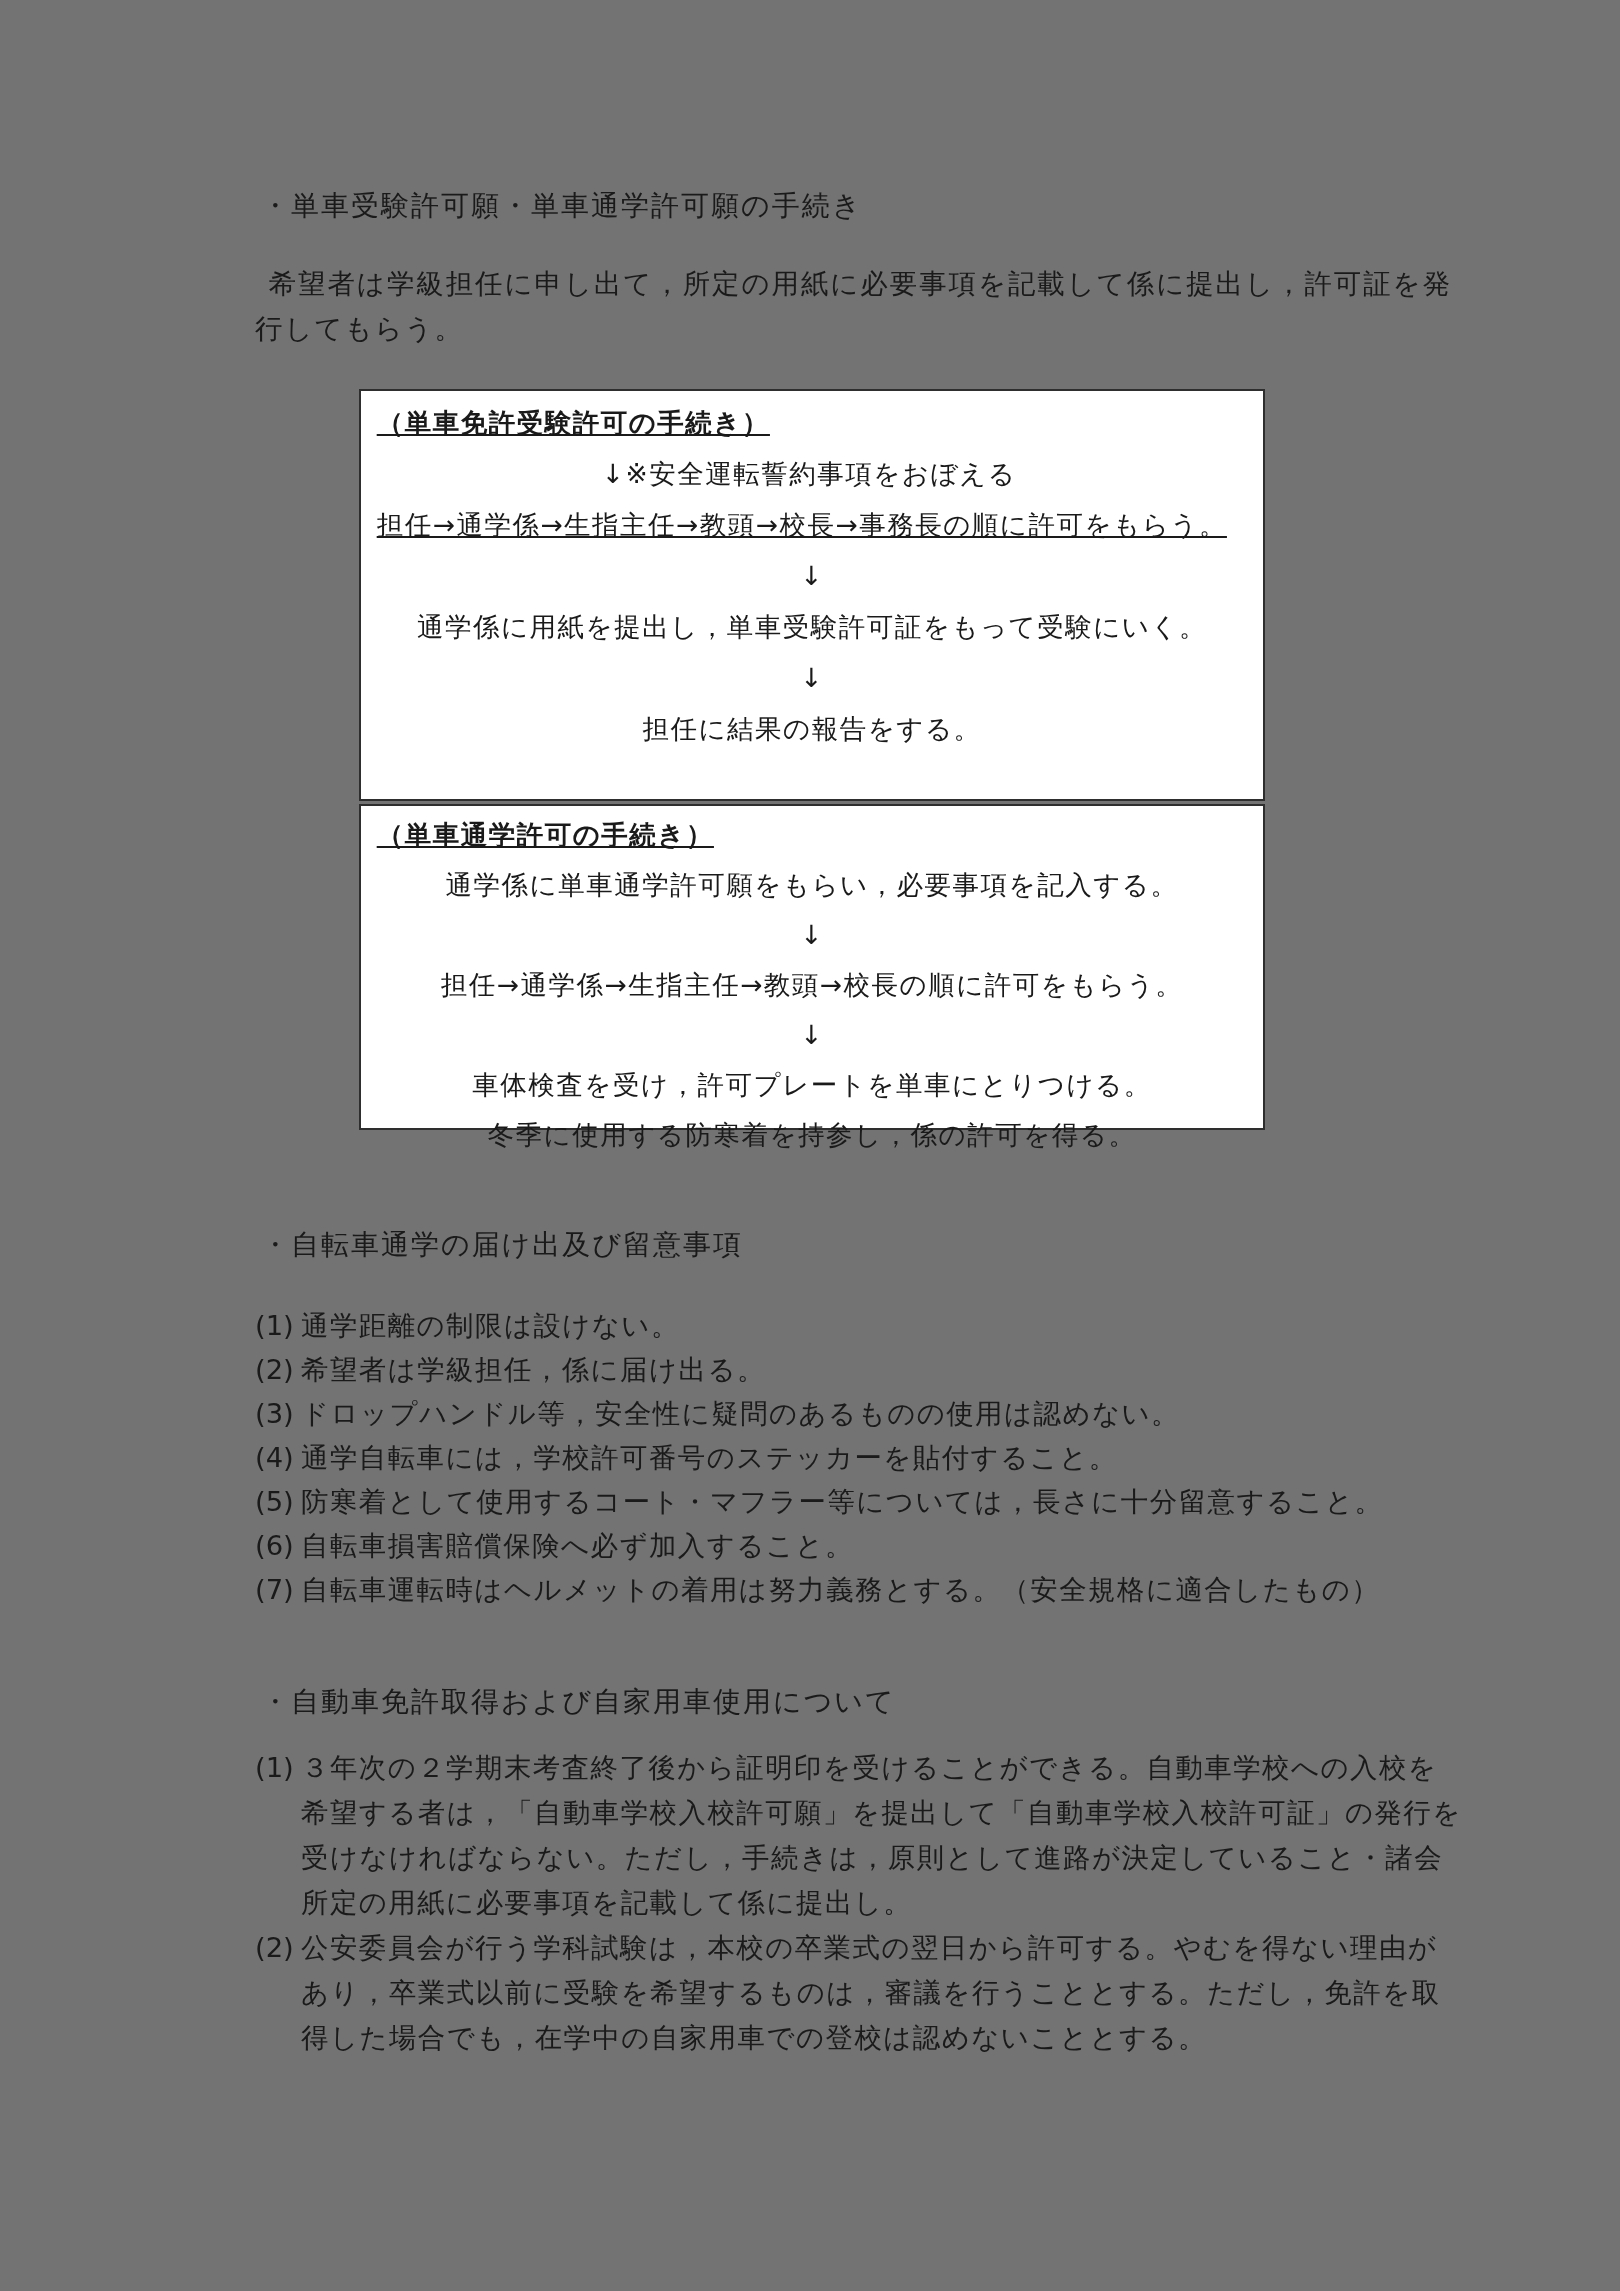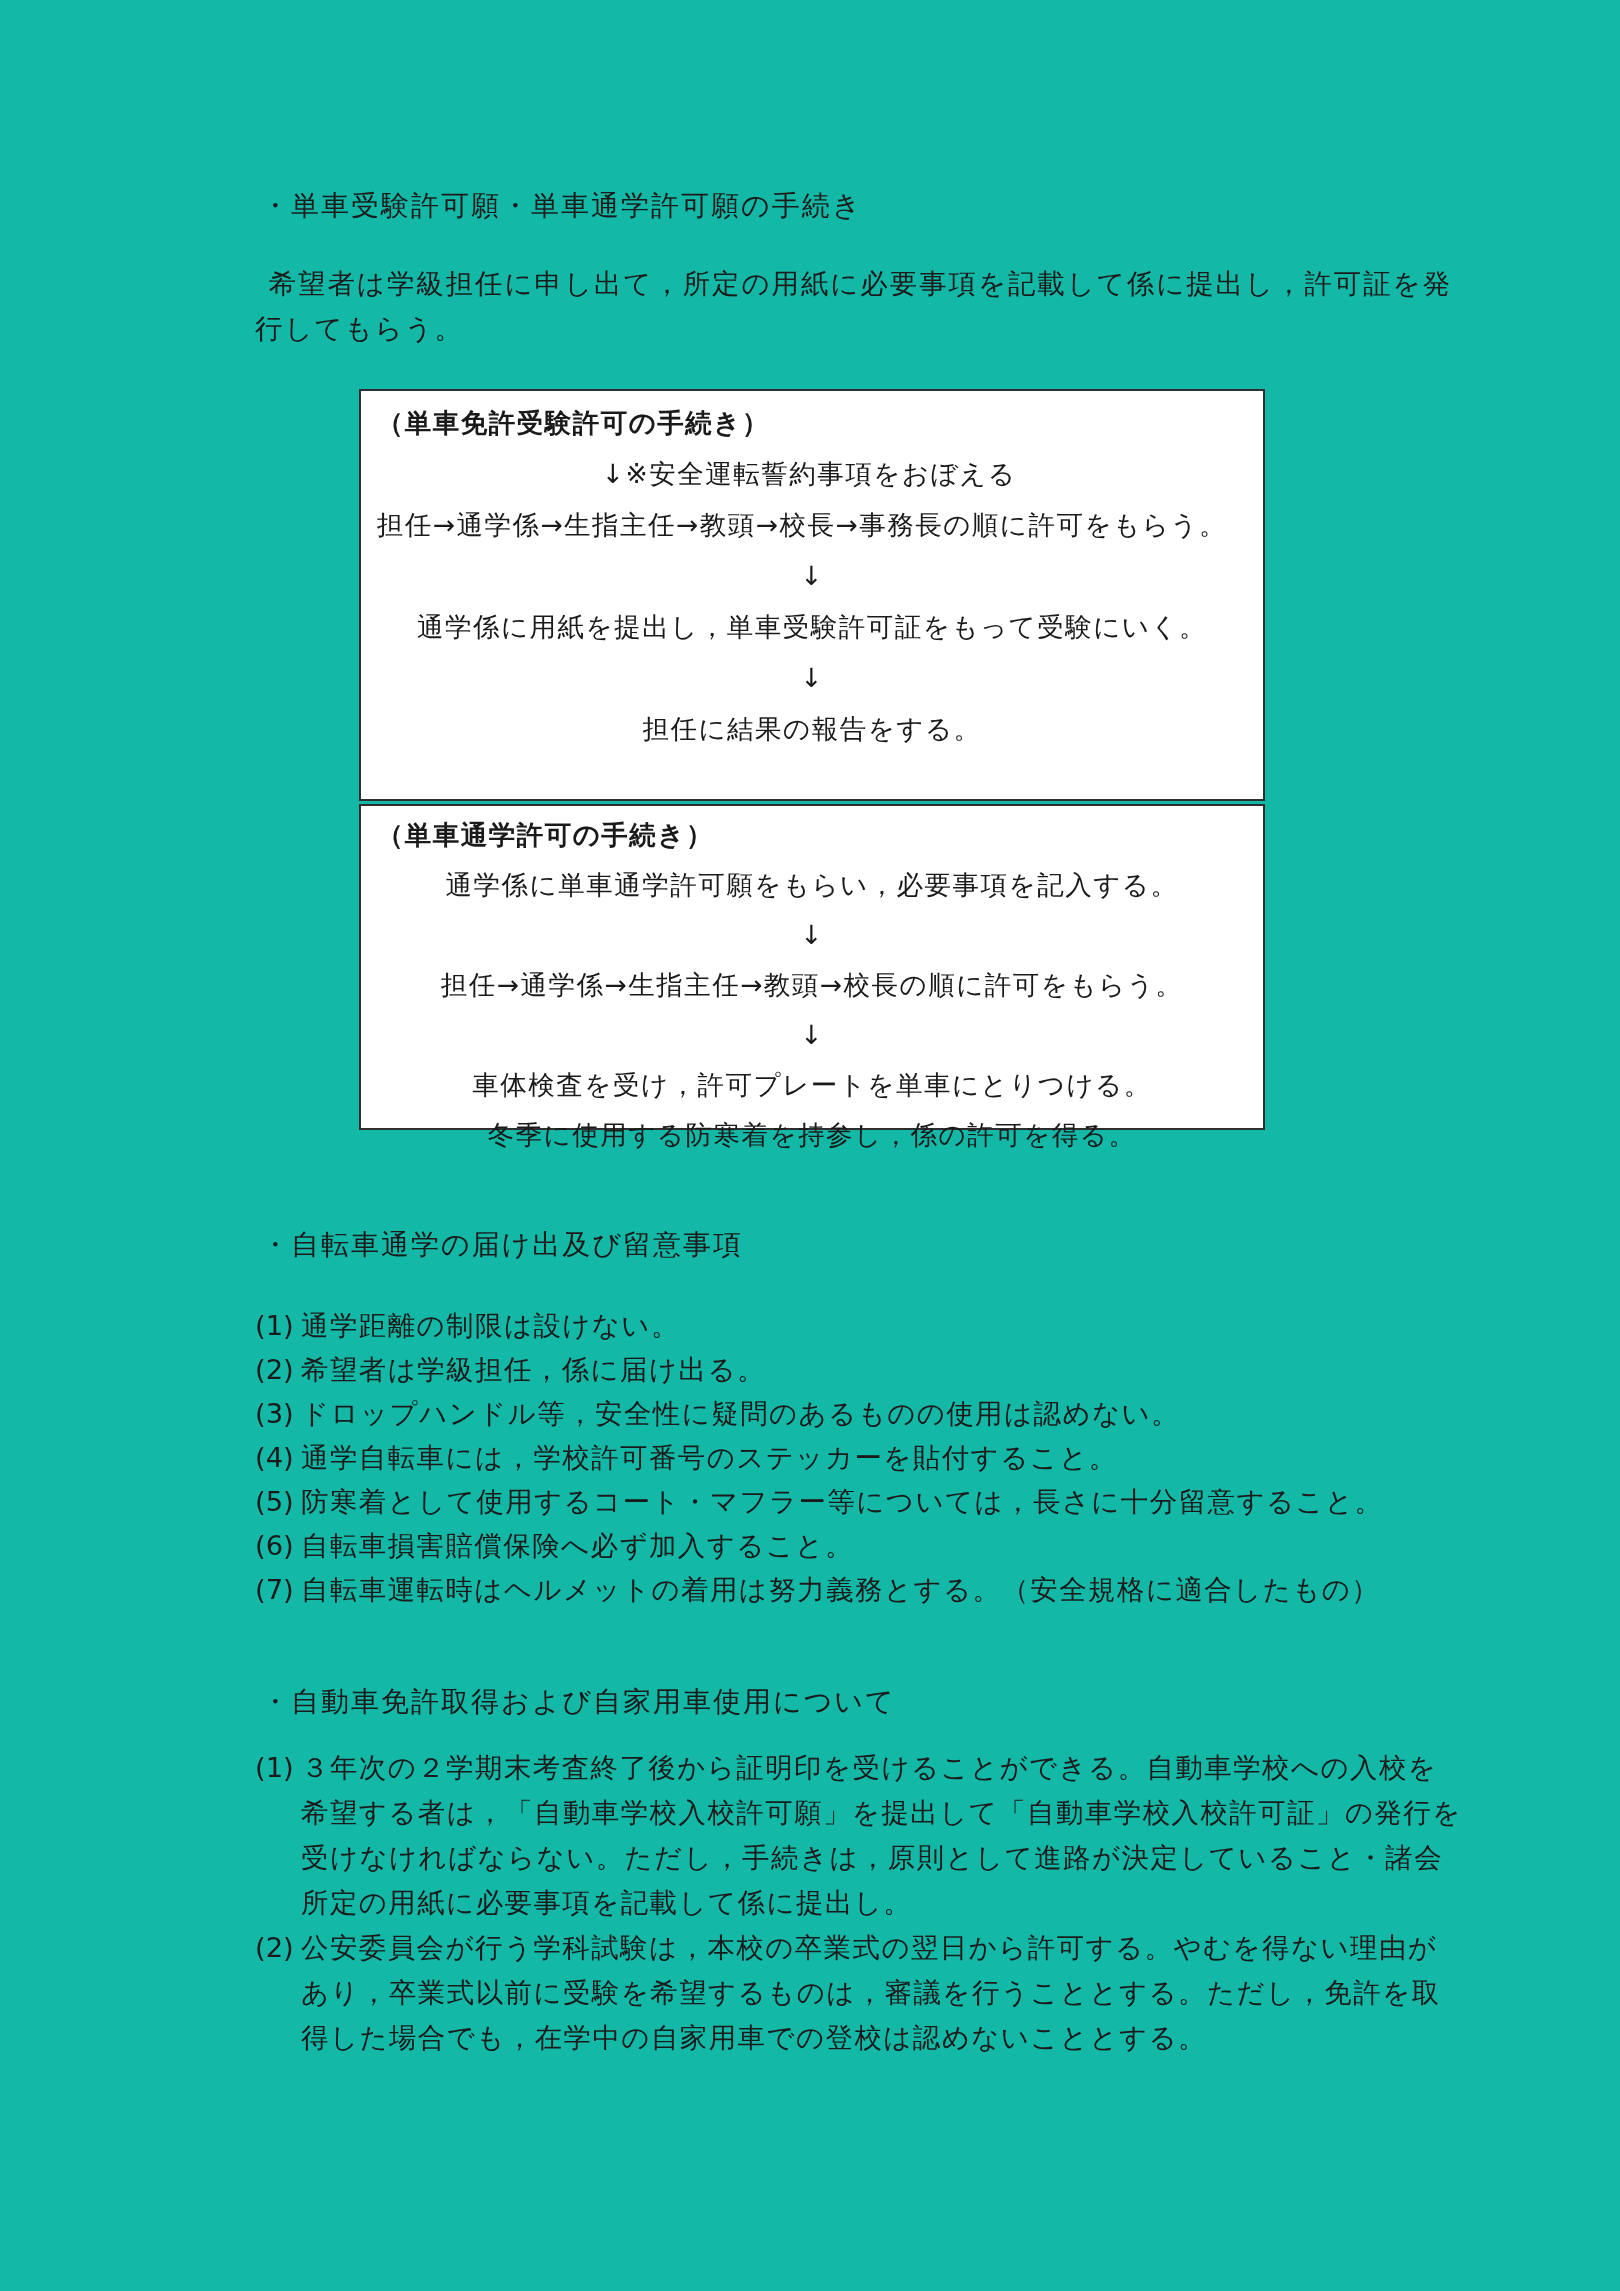--- a/index.html
+++ b/index.html
@@ -1,20 +1,20 @@
 <!DOCTYPE html>
 <html lang="ja"><head>
 <meta charset="utf-8">
 <style>
   html,body { margin:0; padding:0; background:#ffffff; }
   .page {
     position: relative;
     width: 1620px;
     height: 2292px;
-    background: #14b8a6;
+    background: #737373;
     color: #1a1a1a;
     font-family: "DejaVu Sans", sans-serif;
     overflow: hidden;
   }
   .heading {
     position: absolute;
     left: 261px;
     font-size: 28px;
     line-height: 39px;
     letter-spacing: 2px;
@@ -43,21 +43,21 @@
     background: #ffffff;
     font-size: 26.5px;
     letter-spacing: 1.5px;
     padding: 5.9px 15.7px 0 15.7px;
   }
   .box1 { top: 389px; height: 412px; }
   .box2 { top: 804px; height: 326px; padding-top: 3.9px; }
   .flowbox .row { height: 51px; line-height: 51px; white-space: nowrap; }
   .box2 .row { height: 50px; line-height: 50px; }
   .flowbox .title { font-weight: bold; }
-  .row.left   { text-align: left; }
+  .row.left   { text-align: left; text-decoration: underline; }
   .row.center { text-align: center; }
   .row.right  { text-align: center; padding-right: 5.9px; }
 
   .list2 {
     position: absolute;
     left: 255px;
     top: 1304px;
     font-size: 27.4px;
     letter-spacing: 1.5px;
   }

